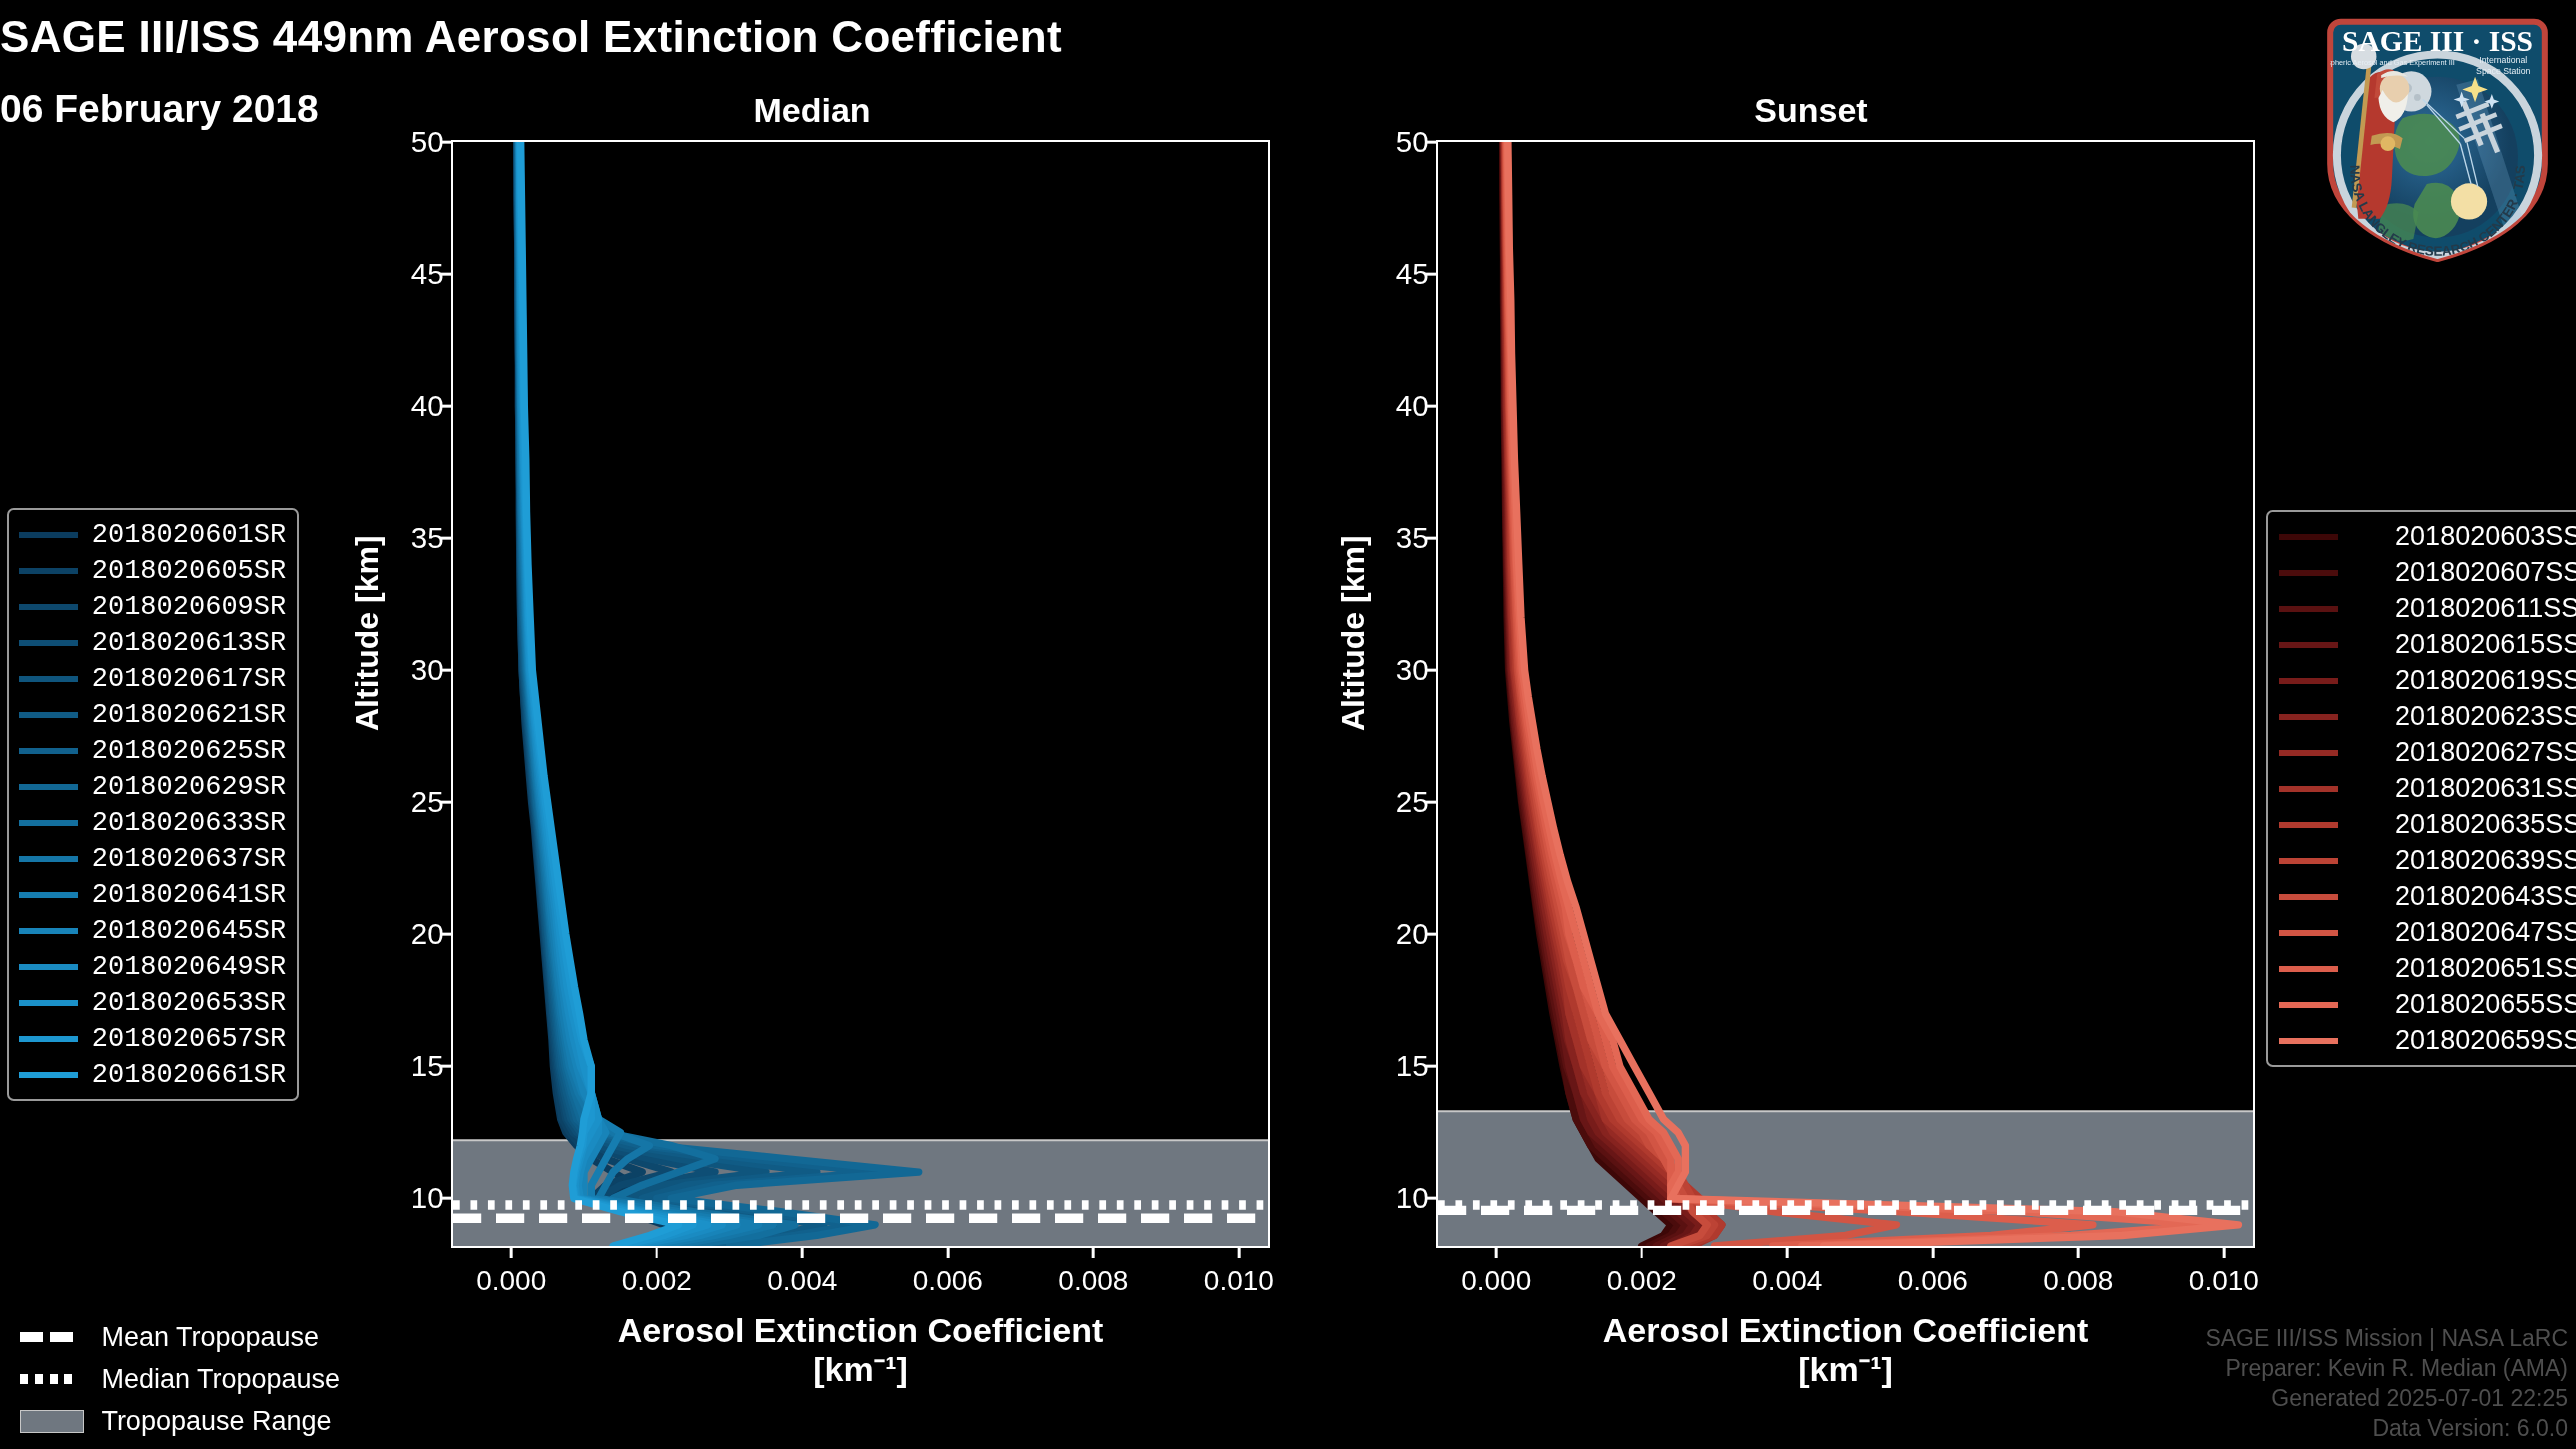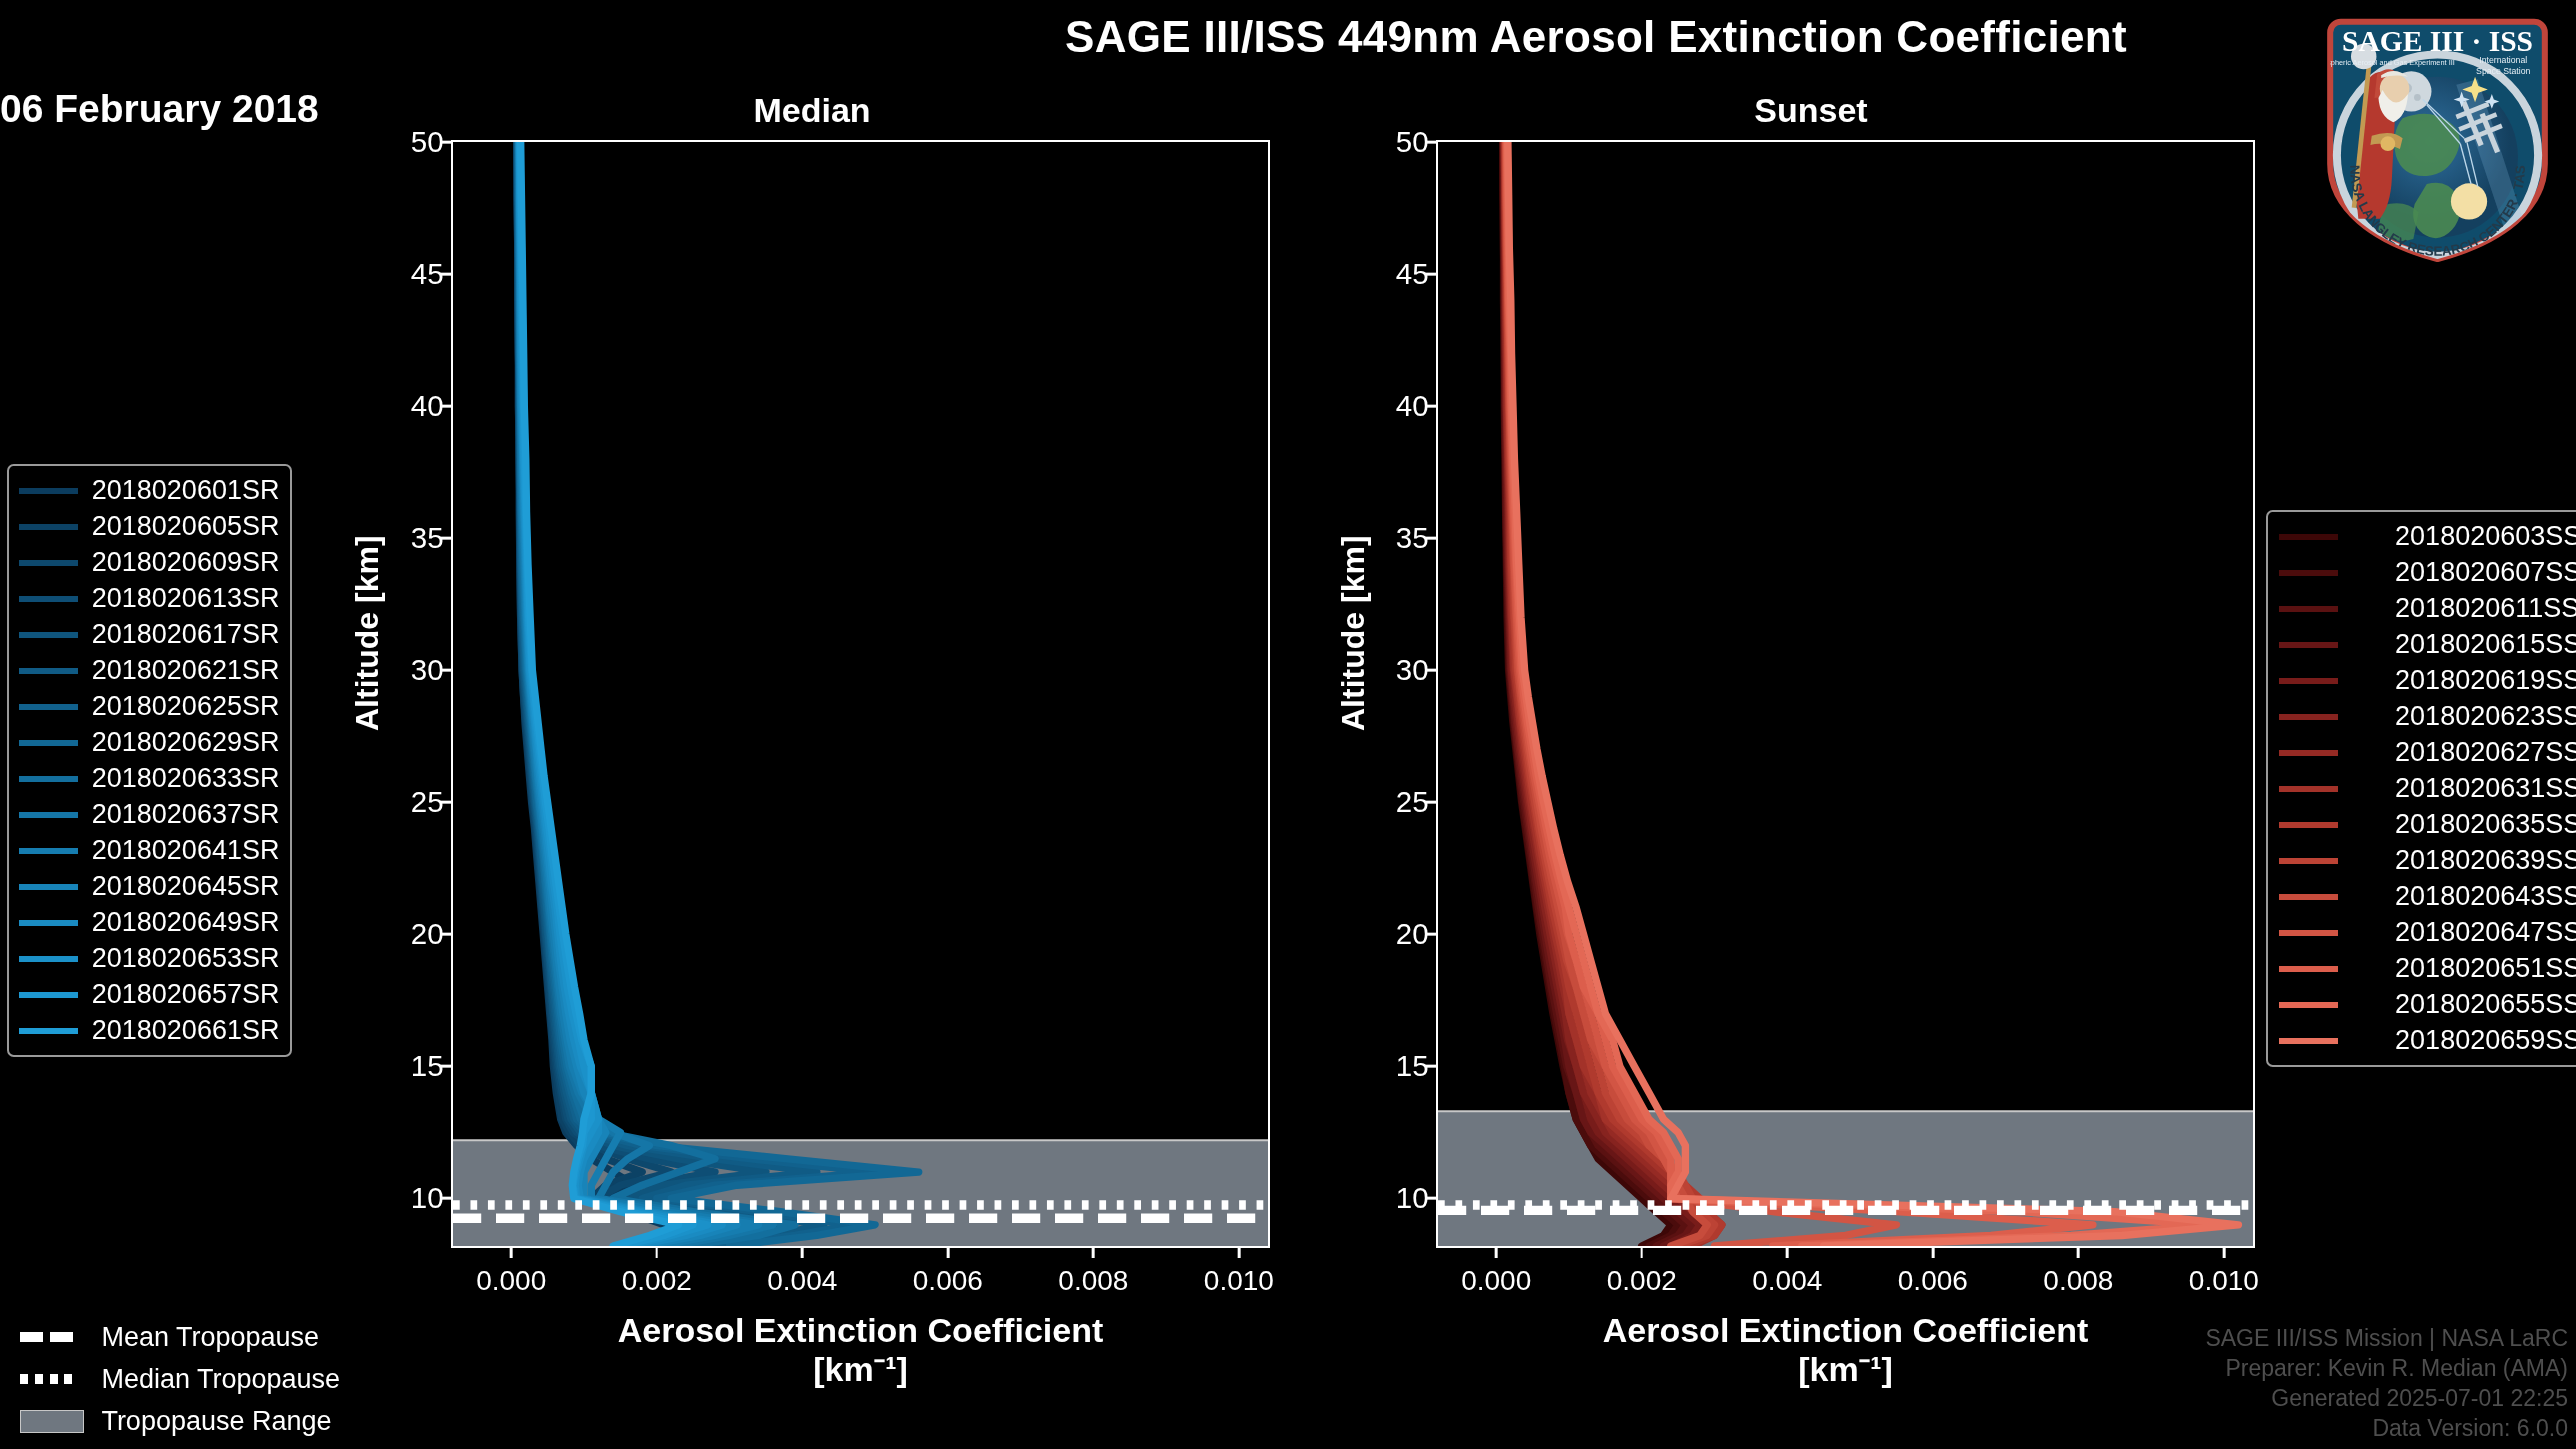--- a/index.html
+++ b/index.html
@@ -2,21 +2,21 @@
 <html style="font-size:10.7px"><head>
 <meta charset="utf-8">
 <style>
   html,body{margin:0;padding:0;background:#000;}
   body{width:2576px;height:1449px;position:relative;overflow:hidden;
        font-family:"Liberation Sans",sans-serif;color:#fff;}
 
   .abs{position:absolute;}
 
   
-  #main-title{left:0;top:12px;width:2127px;text-align:right;
+  #main-title{left:0;top:12px;width:2127px;text-align:left;
      font-size:44px;font-weight:bold;letter-spacing:0.3px;}
   #sub-title{left:0;top:87px;width:2127px;text-align:left;
      font-size:39px;font-weight:bold;}
   #sunrise-label{left:604px;top:91px;width:416px;text-align:center;
      font-size:34px;font-weight:bold;}
   #sunset-label{left:1603px;top:91px;width:416px;text-align:center;
      font-size:34px;font-weight:bold;}
 
   
   .panel{position:absolute;top:140px;height:1108px;border:2.7px solid #fff;
@@ -47,21 +47,21 @@
   #xlabel-sunset{left:1436px;top:1311px;}
   .xlabel .unit{display:block;font-size:34px;}
 
   
   .legendbox{position:absolute;border:2px solid #9a9a9a;border-radius:6.7px;
      background:#000;padding:6.7px 10.7px;}
   .legrow{display:flex;align-items:center;height:36px;}
   .swatch{width:59px;height:6px;margin-right:13.4px;flex:none;}
   .legtext{font-size:27px;white-space:nowrap;}
 
-  #legend-sunrise{left:6.7px;top:464px;}
+  #legend-sunrise{left:6.7px;top:508px;font-family:Liberation Mono, monospace;}
   #legend-sunset{left:2266px;top:510px;}
   #legend-sunset .legrow{justify-content:flex-start;gap:44px;}
 
   
   #legend-tropopause{position:absolute;left:20px;top:1316px;}
   #legend-tropopause .legrow{height:42px;}
   .dashswatch{width:64px;height:9.4px;margin-right:17.4px;flex:none;position:relative;}
   .dashswatch i{position:absolute;top:0;height:9.4px;background:#fff;display:block;}
   .rangeswatch{width:64px;height:23px;margin-right:17.4px;flex:none;
      background:#6f7780;border:1.3px solid #c8c8c8;box-sizing:border-box;}

